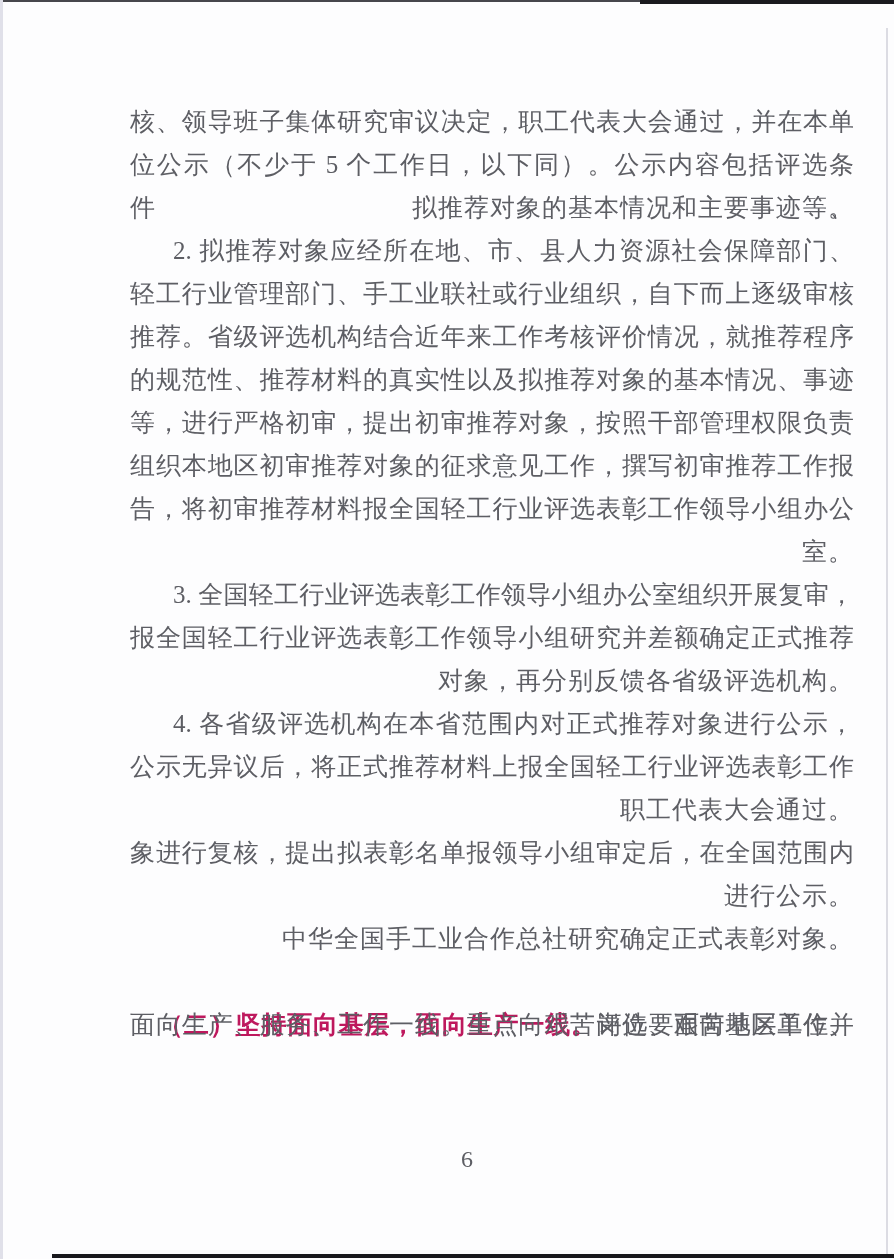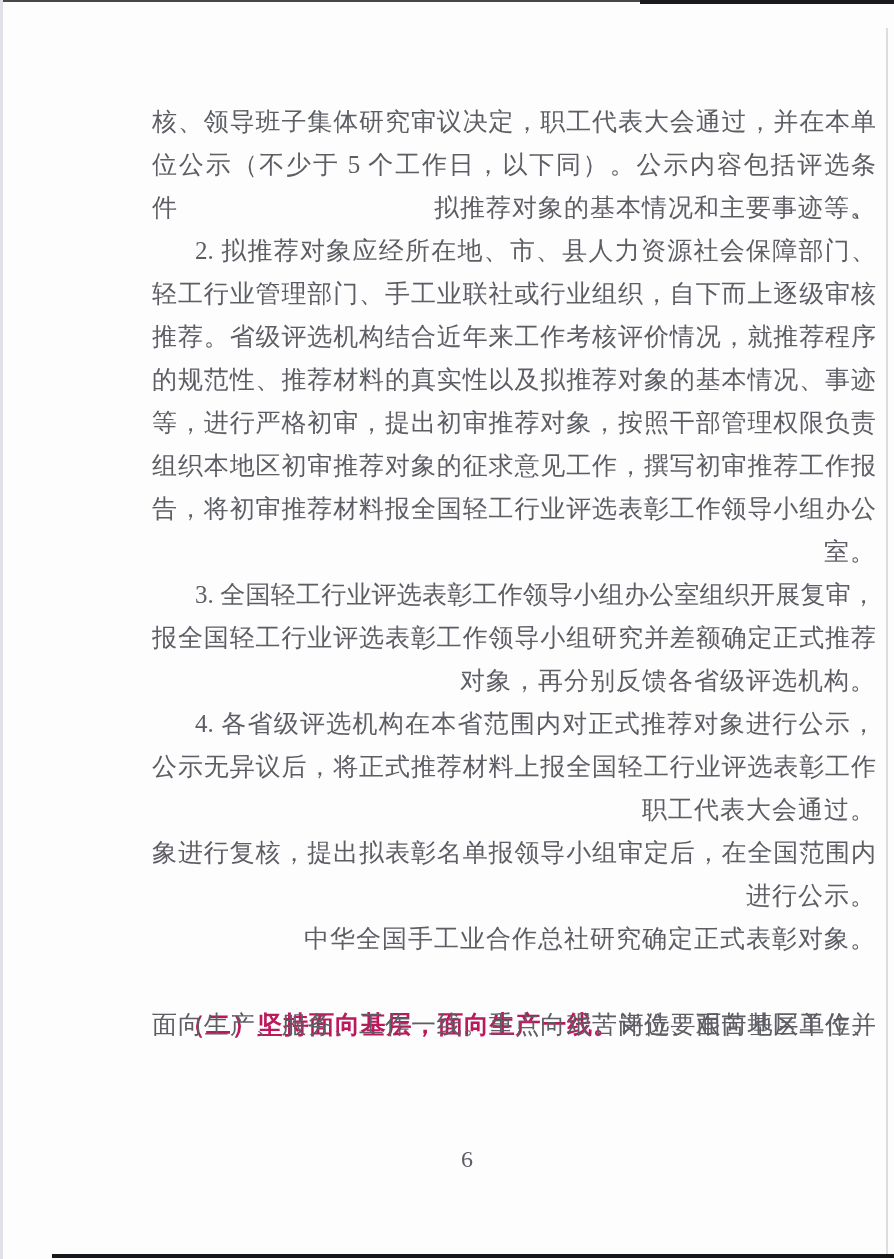--- a/index.html
+++ b/index.html
@@ -36,21 +36,21 @@
     background: #e0e0e9;
   }
   .edge-right {
     position: absolute; left: 886px; top: 28px;
     width: 2px; height: 1226px;
     background: #dcdce3;
   }
   
   .text-block {
     position: absolute;
-    left: 152px;
+    left: 130px;
     top: 100px;
     width: 724px;
   }
   .doc-line {
     height: 43px;
     line-height: 43px;
     font-size: 25px;
     color: #5d5e64;
     white-space: pre-wrap;
     overflow: visible;

